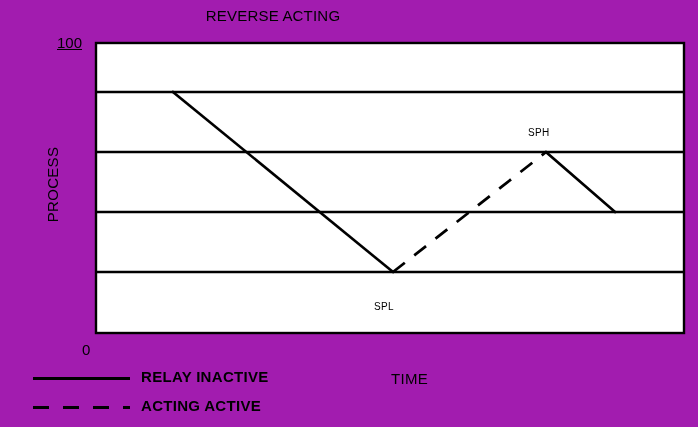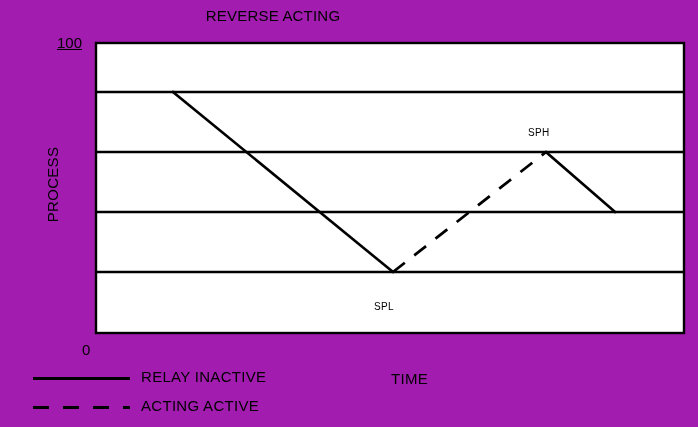--- a/index.html
+++ b/index.html
@@ -110,20 +110,21 @@
     );
   }
   .legend-text {
     position: absolute;
     left: 108px;
     top: 0;
     font-size: 15px;
     color: #000000;
     letter-spacing: 0.3px;
     white-space: nowrap;
+    font-weight: bold;
   }
 </style>
 </head>
 <body>
 
 <div id="page">
 
   <div class="chart-title">REVERSE ACTING</div>
 
   <svg id="plot-svg" width="698" height="427">

